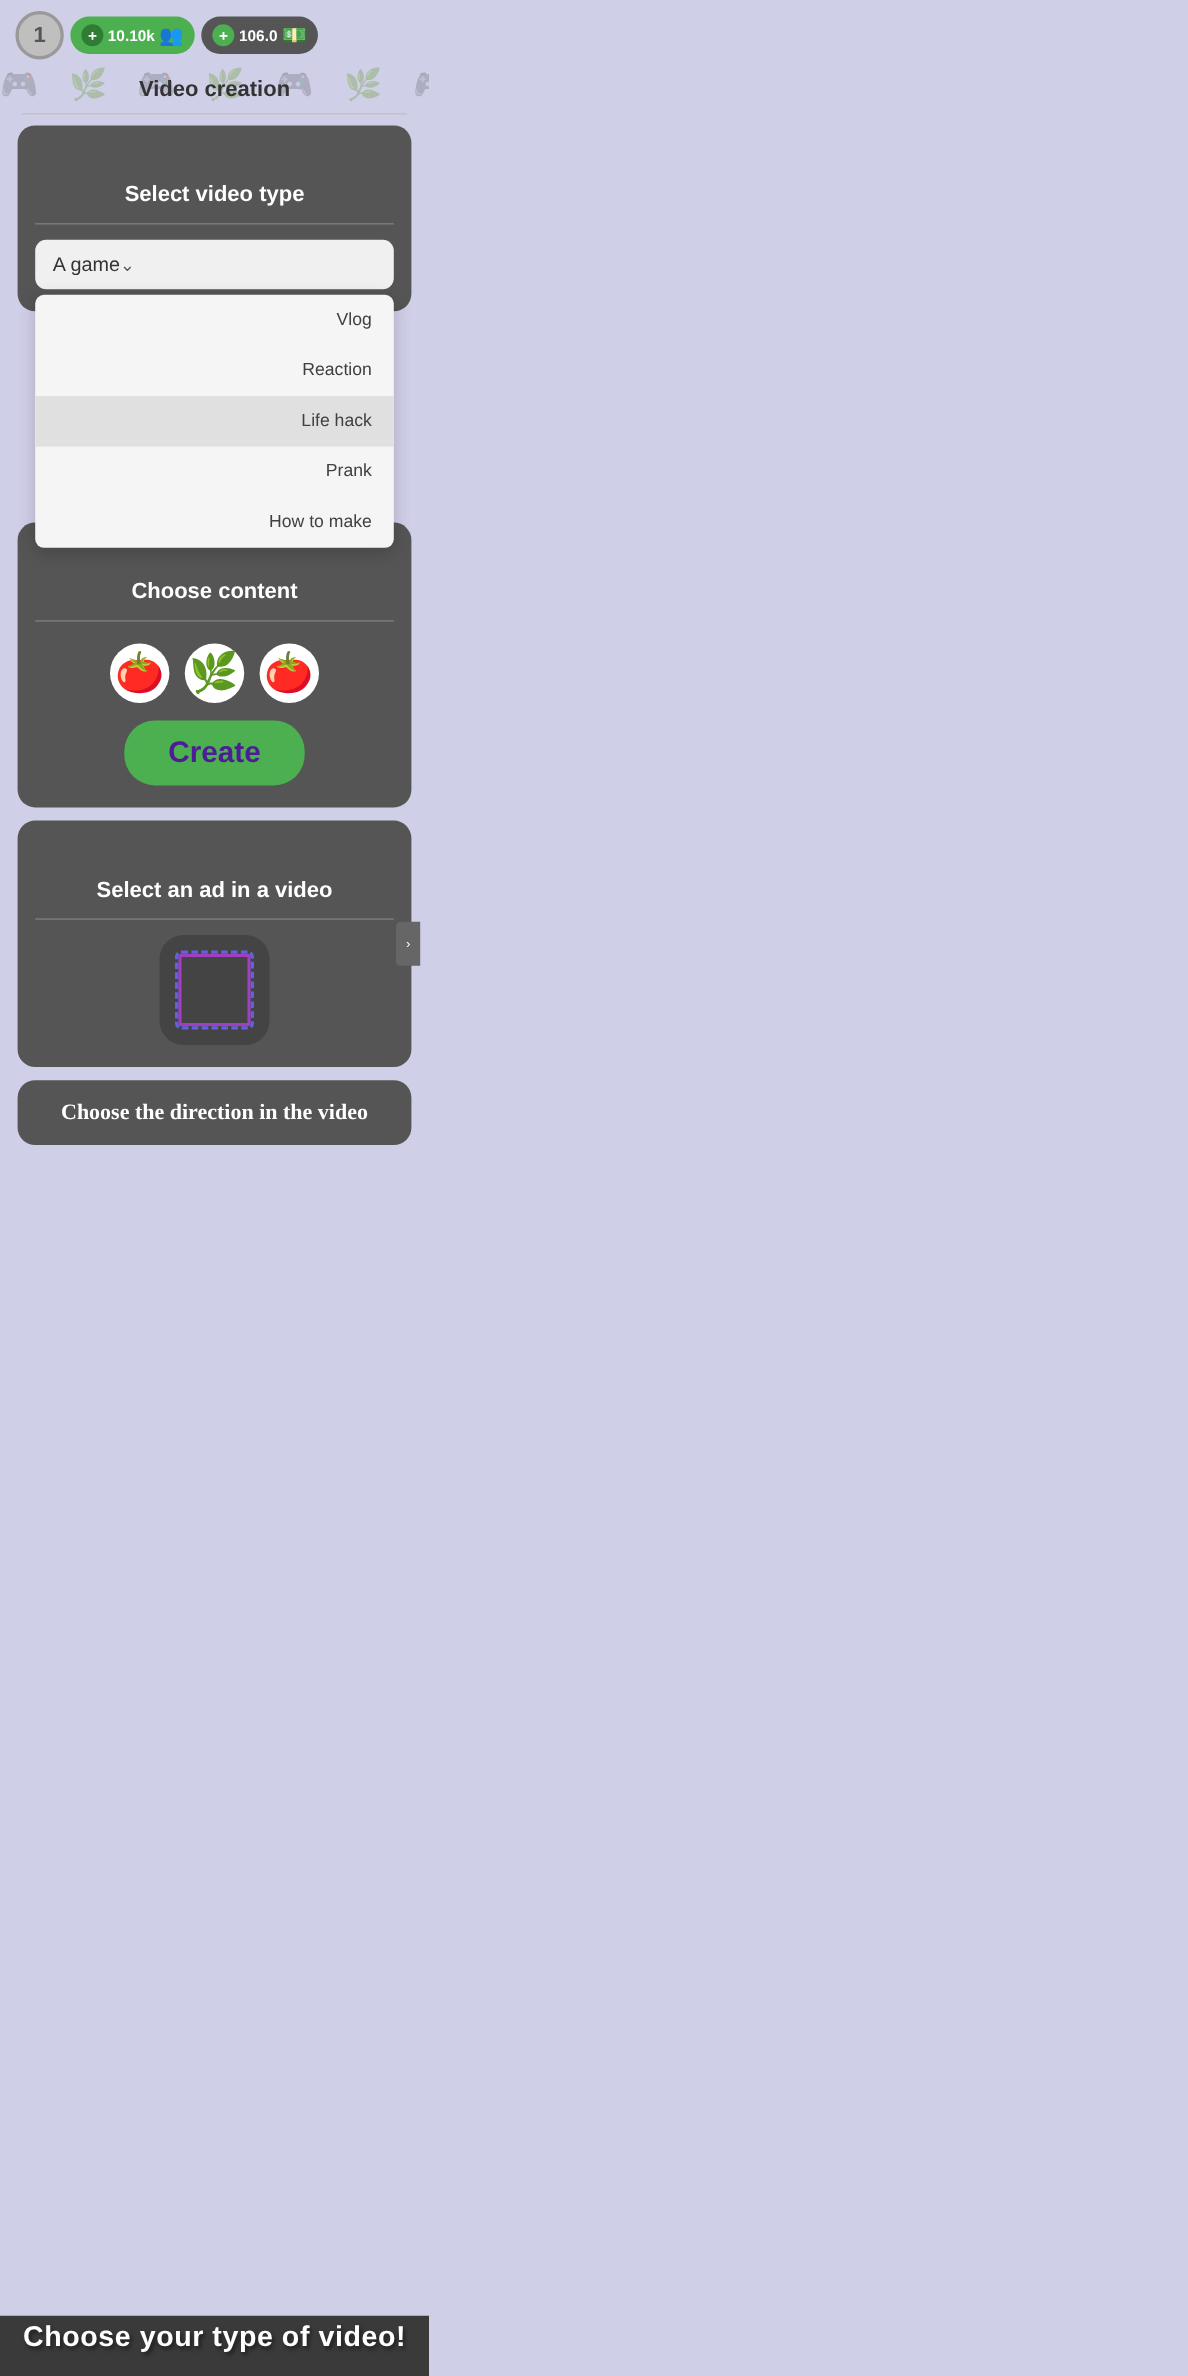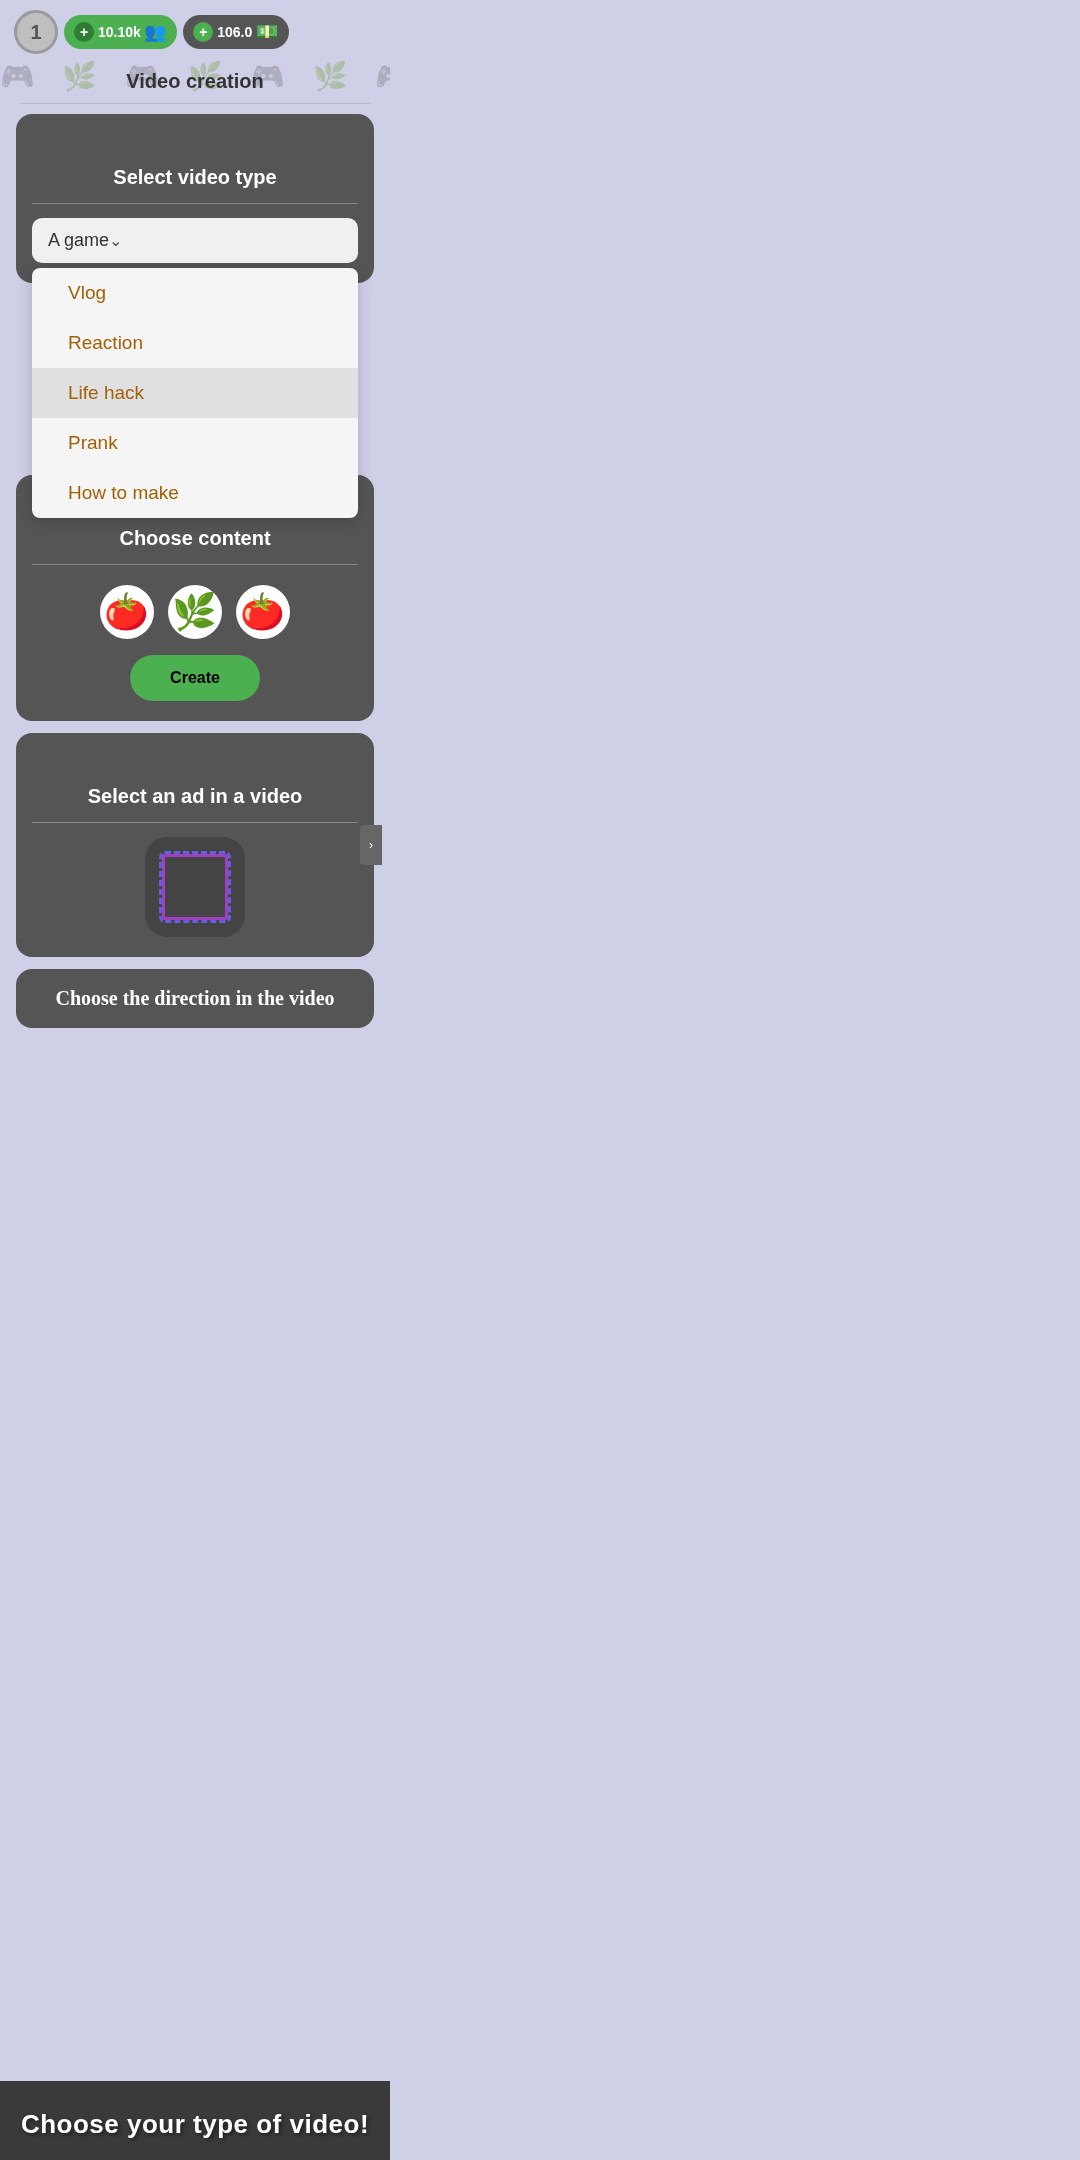--- a/index.html
+++ b/index.html
@@ -199,26 +199,27 @@
     .dropdown-list-inner::-webkit-scrollbar-track {
       background: #e0e0e0;
     }
     .dropdown-list-inner::-webkit-scrollbar-thumb {
       background: #aaa;
       border-radius: 5px;
     }
 
     .dropdown-item {
       padding: 14px 20px;
-      font-size: 19px;
-      color: #a16207;
+      font-size: 16px;
+      color: #404040;
       cursor: pointer;
       display: flex;
       align-items: center;
       gap: 10px;
+      justify-content: flex-end;
     }
 
     .dropdown-item.highlighted {
       background: #e0e0e0;
     }
 
     .dropdown-item:not(.selected-check) {
       padding-left: 36px;
     }
 
@@ -239,22 +240,22 @@
       display: flex;
       align-items: center;
       justify-content: center;
     }
 
     
     .create-btn {
       background: #4CAF50;
       border-radius: 28px;
       padding: 14px 40px;
-      color: #000000;
-      font-size: 16px;
+      color: #4c1d95;
+      font-size: 27px;
       font-weight: bold;
       cursor: pointer;
       border: none;
       display: block;
       margin: 10px auto 0;
     }
 
     
     .ad-icon-wrapper {
       display: flex;
@@ -296,21 +297,21 @@
       font-family: Liberation Serif, serif;
     }
 
     
     .bottom-tooltip {
       position: fixed;
       bottom: 0;
       left: 0;
       right: 0;
       background: rgba(50, 50, 50, 0.95);
-      padding: 28px 20px 20px;
+      padding: 4px 20px 20px;
       text-align: center;
       z-index: 200;
       max-width: 390px;
     }
 
     .tooltip-text {
       color: white;
       font-size: 26px;
       font-weight: 900;
       text-shadow: 2px 2px 4px rgba(0,0,0,0.5);

